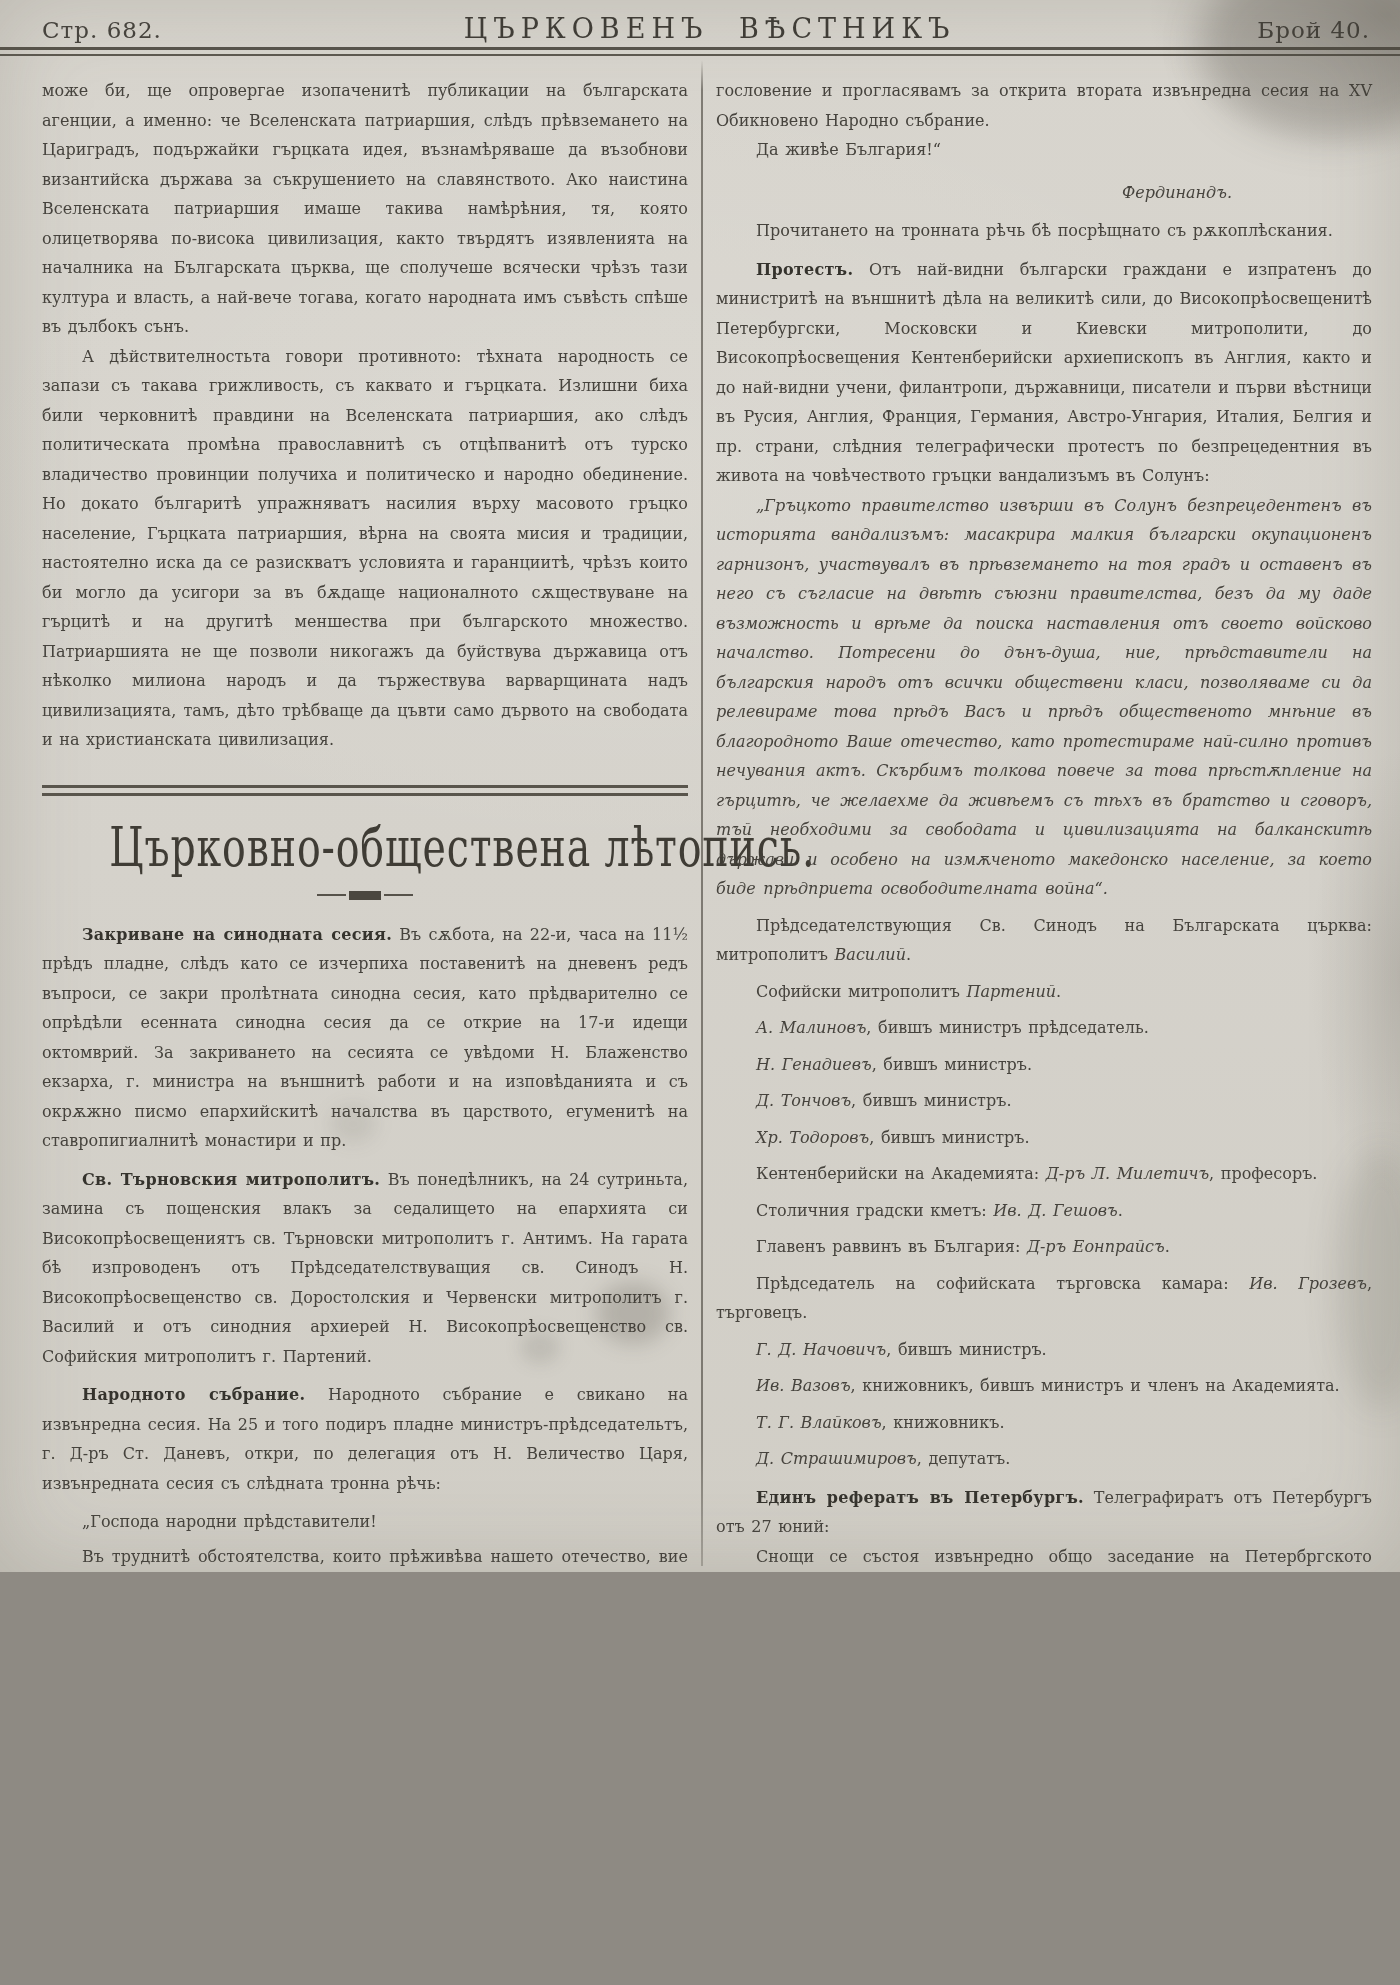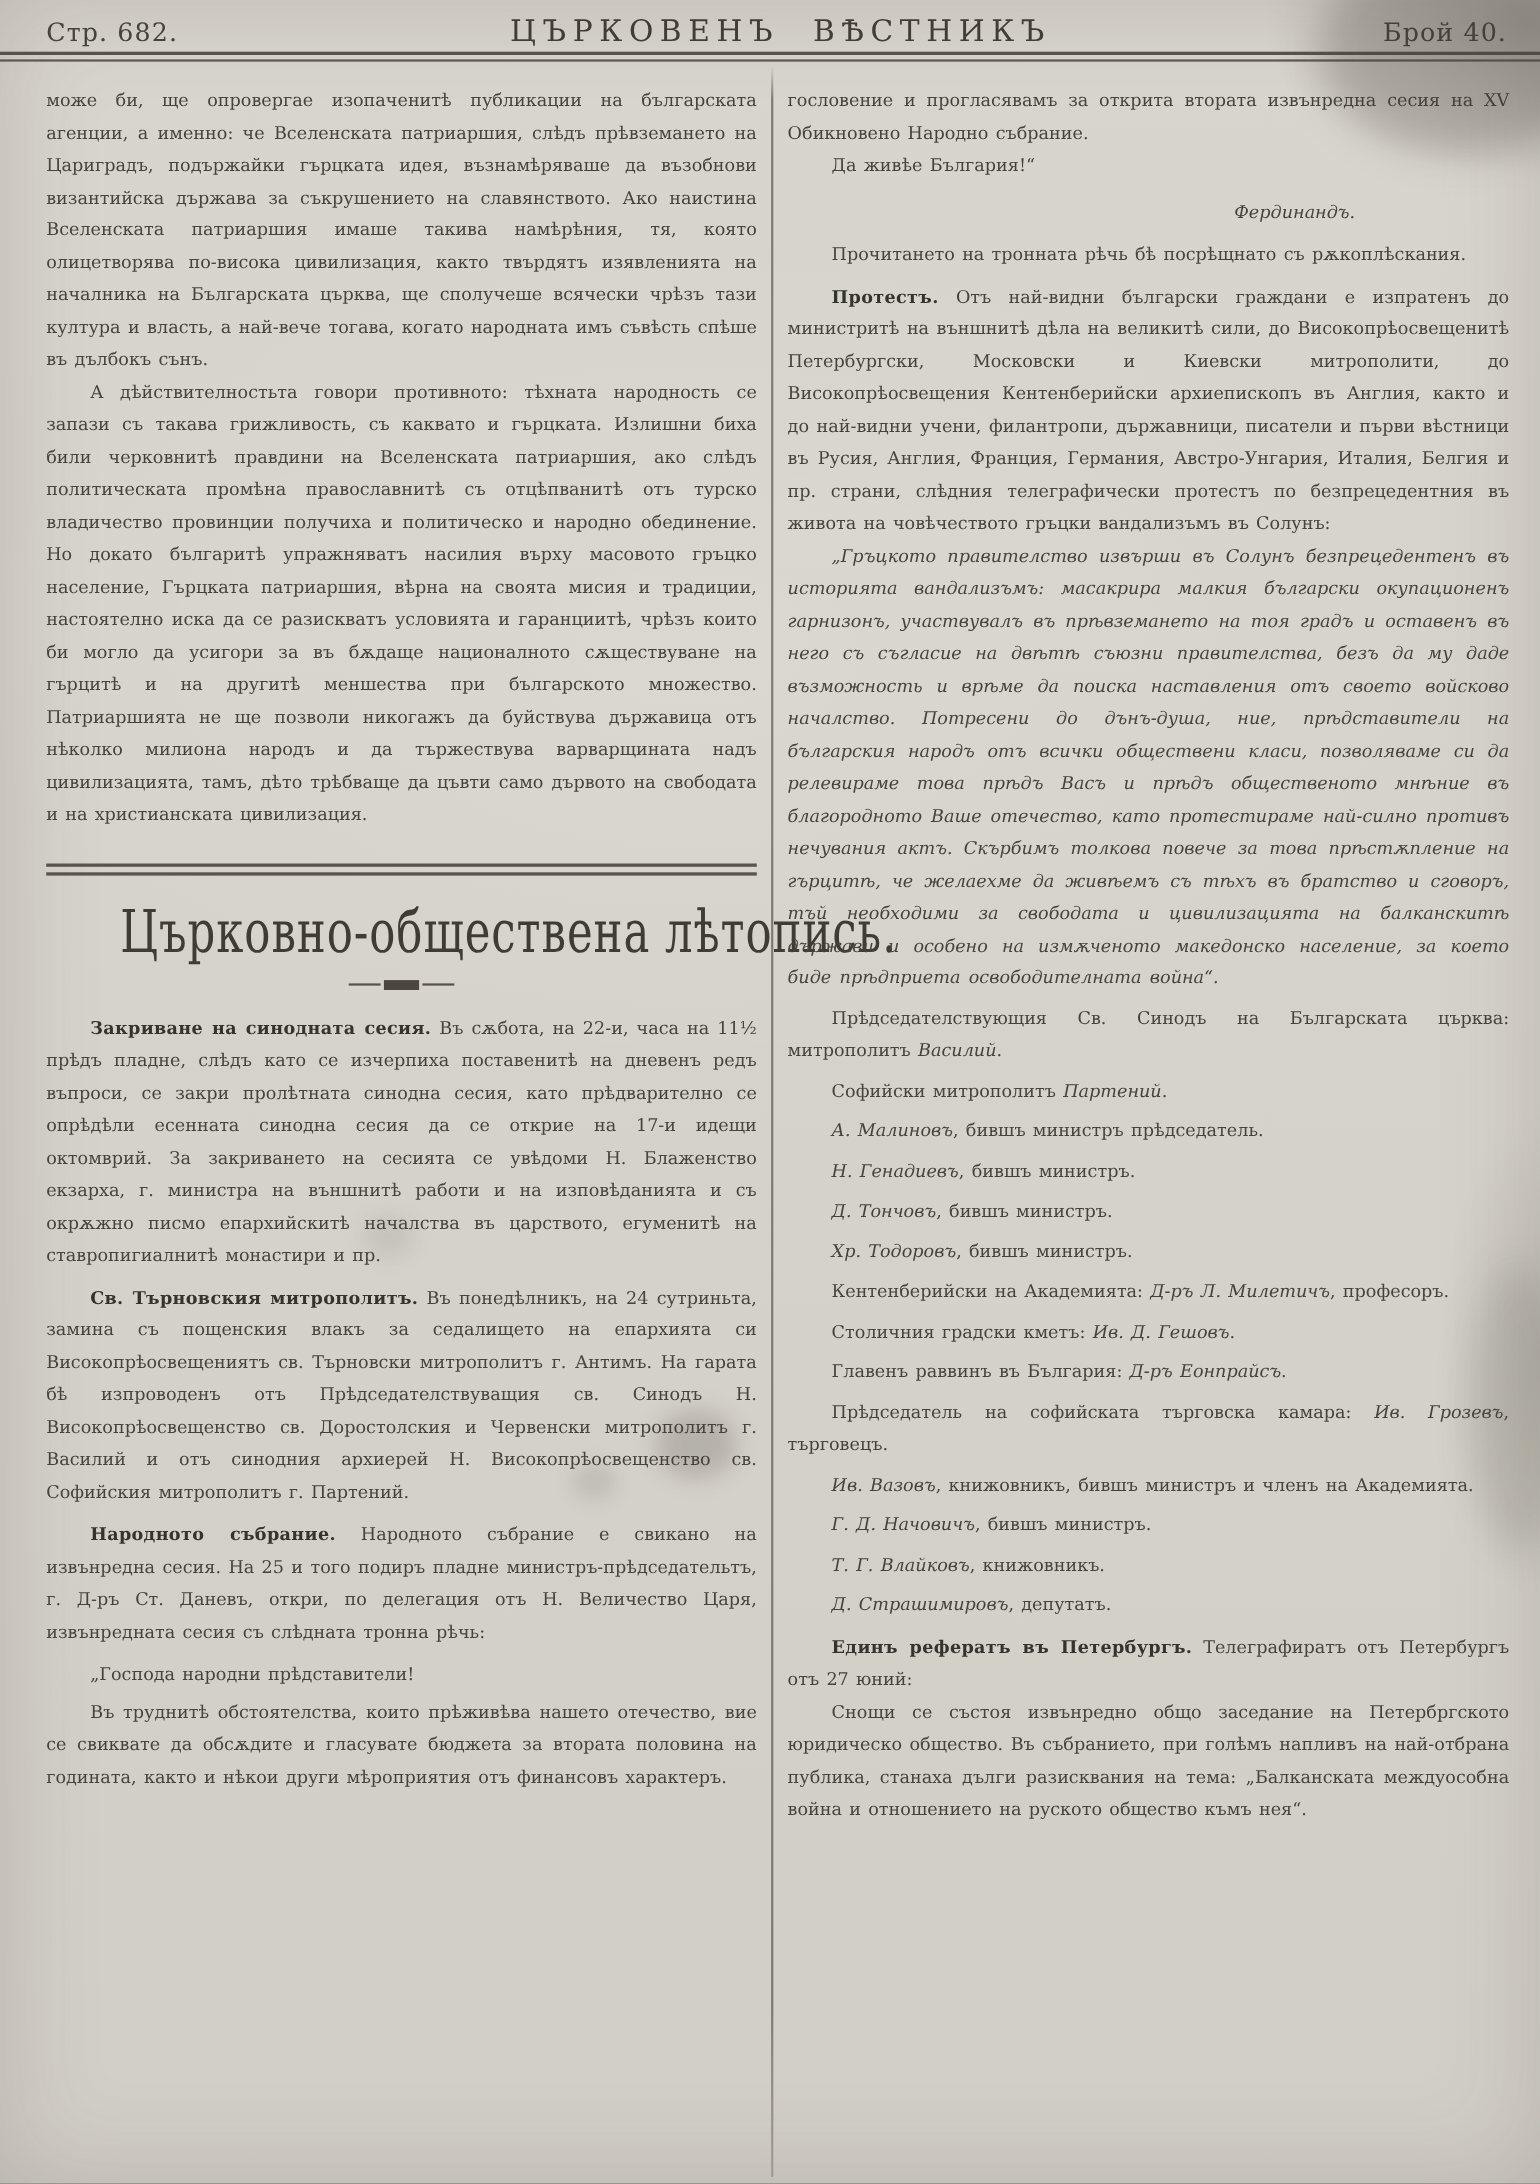--- a/index.html
+++ b/index.html
@@ -1,18 +1,18 @@
 <!DOCTYPE html>
 <html><head>
 <meta charset="utf-8">
 <style>
   html,body{margin:0;padding:0;background:#8e8a83;}
   .page{
     position:relative;
-    width:1400px;height:1985px;
+    width:1400px;height:1572px;
     overflow:hidden;
     background:
       radial-gradient(ellipse 340px 200px at 99% 1%, rgba(75,70,62,.30), rgba(75,70,62,0) 70%),
       radial-gradient(ellipse 120px 300px at 100% 62%, rgba(95,90,82,.16), rgba(95,90,82,0) 75%),
       radial-gradient(ellipse 900px 500px at 45% 30%, rgba(255,255,250,.10), rgba(255,255,250,0) 80%),
       linear-gradient(180deg,#d8d5ce 0%,#d5d2cb 55%,#d1cec6 100%);
     box-shadow: inset 0 0 90px rgba(90,85,75,.22);
     font-family:"DejaVu Serif","DejaVu Sans",serif;
     color:#46433d;
   }
@@ -152,23 +152,23 @@
     <p class="indent sig"><i>Хр. Тодоровъ</i><span>, бившъ министръ.</span></p>
 
     <p class="indent sig"><span>Кентенберийски на Академията: </span><i>Д-ръ Л. Милетичъ</i><span>, професоръ.</span></p>
 
     <p class="indent sig"><span>Столичния градски кметъ: </span><i>Ив. Д. Гешовъ</i><span>.</span></p>
 
     <p class="indent sig"><span>Главенъ раввинъ въ България: </span><i>Д-ръ Еонпрайсъ</i><span>.</span></p>
 
     <p class="indent sig"><span>Прѣдседатель на софийската търговска камара: </span><i>Ив. Грозевъ</i><span>, търговецъ.</span></p>
 
+    <p class="indent sig"><i>Г. Д. Начовичъ</i><span>, бившъ министръ.</span></p>
+
     <p class="indent sig"><i>Ив. Вазовъ</i><span>, книжовникъ, бившъ министръ и членъ на Академията.</span></p>
-
-    <p class="indent sig"><i>Г. Д. Начовичъ</i><span>, бившъ министръ.</span></p>
 
     <p class="indent sig"><i>Т. Г. Влайковъ</i><span>, книжовникъ.</span></p>
 
     <p class="indent sig"><i>Д. Страшимировъ</i><span>, депутатъ.</span></p>
 
     <p class="indent gap"><b>Единъ рефератъ въ Петербургъ.</b><span> Телеграфиратъ отъ Петербургъ отъ 27 юний:</span></p>
 
     <p class="indent"><span>Снощи се състоя извънредно общо заседание на Петербргското юридическо общество. Въ събранието, при голѣмъ напливъ на най-отбрана публика, станаха дълги разисквания на тема: „Балканската междуособна война и отношението на руското общество къмъ нея“.</span></p>
 
   </div>

